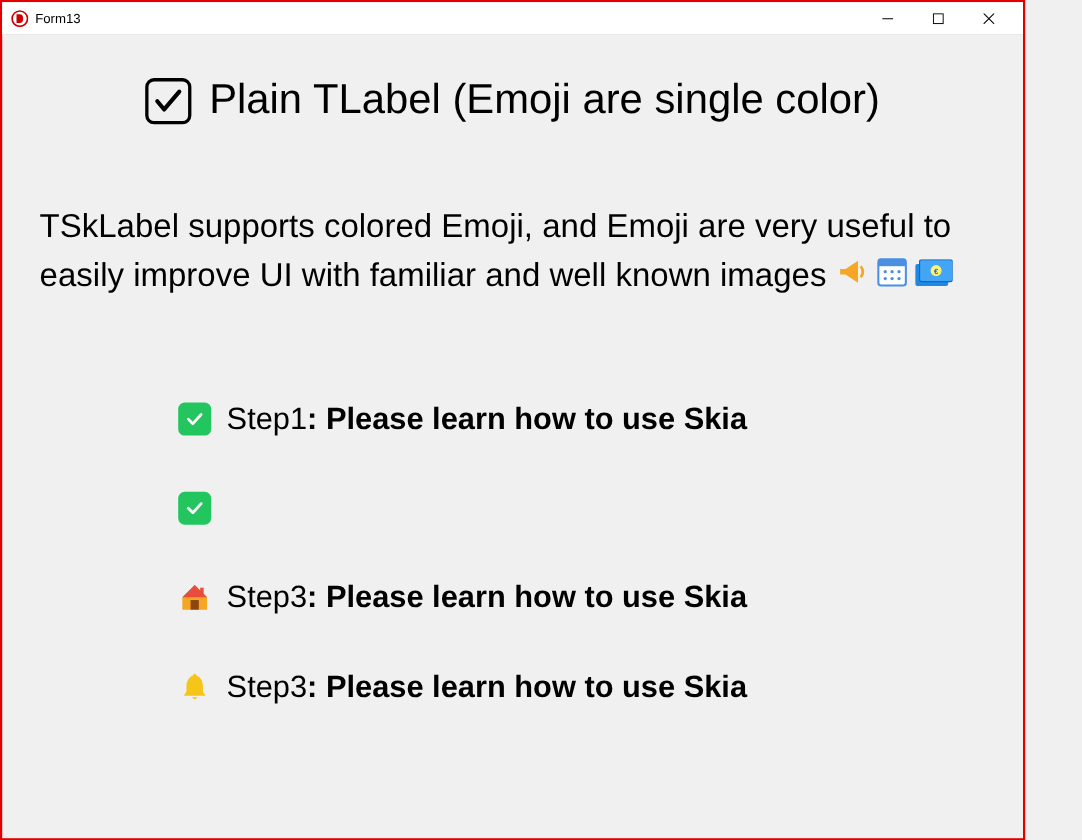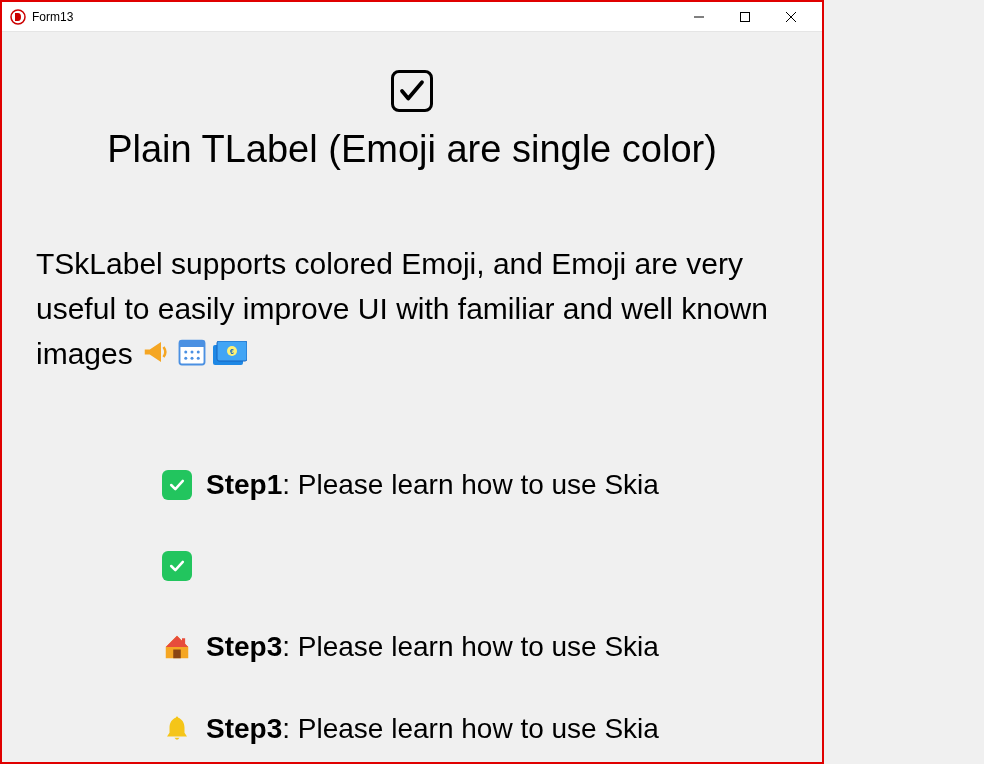--- a/index.html
+++ b/index.html
@@ -8,21 +8,21 @@
       box-sizing: border-box;
     }
     body {
       font-family: 'Segoe UI', Tahoma, Geneva, Verdana, sans-serif;
       background: #f0f0f0;
       width: 984px;
       height: 764px;
       overflow: hidden;
     }
     .window {
-      width: 824px;
+      width: 932px;
       height: 764px;
       border: 2px solid #e00000;
       background: #f0f0f0;
       display: flex;
       flex-direction: column;
     }
     .titlebar {
       height: 30px;
       background: #ffffff;
       display: flex;
@@ -64,21 +64,20 @@
       display: flex;
       flex-direction: column;
     }
     .heading-row {
       display: flex;
       align-items: center;
       justify-content: center;
       gap: 16px;
       margin-top: 8px;
       margin-bottom: 70px;
-      flex-direction: column;
     }
     .checkbox-outline {
       width: 42px;
       height: 42px;
       border: 3px solid #000;
       border-radius: 8px;
       display: flex;
       align-items: center;
       justify-content: center;
     }
@@ -114,24 +113,24 @@
       font-size: 28px;
     }
     .step-icon {
       width: 30px;
       height: 30px;
       display: flex;
       align-items: center;
       justify-content: center;
     }
     .step-bold {
+      font-weight: 400;
+    }
+    .step-text {
       font-weight: 700;
-    }
-    .step-text {
-      font-weight: 400;
       margin-top: 45px;
     }
     .green-check {
       width: 30px;
       height: 30px;
       background: #22c55e;
       border-radius: 6px;
       display: flex;
       align-items: center;
       justify-content: center;

